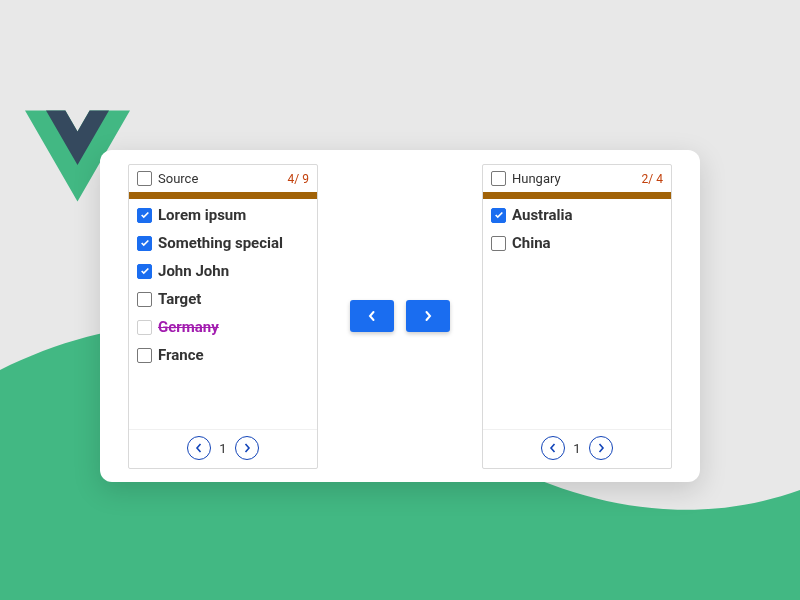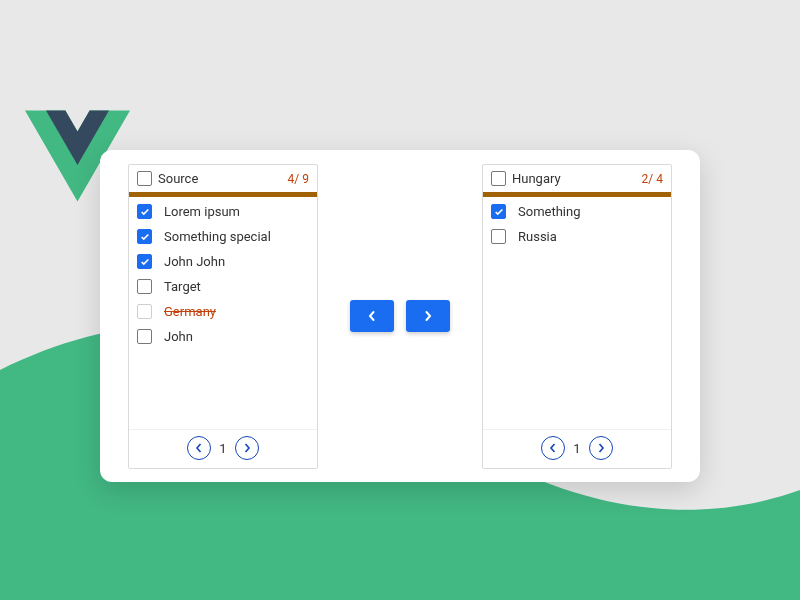--- a/index.html
+++ b/index.html
@@ -16,28 +16,28 @@
     z-index: 2; display: flex; align-items: flex-start; justify-content: space-between;
     padding: 14px 28px;
   }
 
   .panel {
     width: 190px; border: 1px solid #d9d9d9; border-radius: 2px; background: #fff;
     display: flex; flex-direction: column; height: 305px;
   }
   .panel-header {
     display: flex; align-items: center; justify-content: space-between;
-    padding: 6px 8px; border-bottom: 5px solid #a16207; font-size: 13px; color: #333;
+    padding: 6px 8px; border-bottom: 7px solid #a16207; font-size: 13px; color: #333;
   }
   .panel-header .left { display: flex; align-items: center; gap: 6px; }
   .panel-header .count { color: #c2410c; font-size: 12px; }
 
   .list { flex: 1; overflow: hidden; padding: 2px 0; }
-  .item { display: flex; align-items: center; gap: 12px; padding: 5px 8px; font-size: 13px; color: #333; }
-  .item.disabled { color: #c2410c; }
+  .item { display: flex; align-items: center; gap: 6px; padding: 5px 8px; font-size: 15px; color: #333; font-weight: bold; }
+  .item.disabled { color: #a21caf; }
   .item.disabled .label { text-decoration: line-through; }
 
   .chk { width: 15px; height: 15px; border: 1.5px solid #777; border-radius: 2px; display: inline-flex; align-items: center; justify-content: center; flex-shrink: 0; }
   .chk.checked { background: #1a6df0; border-color: #1a6df0; }
   .chk.checked svg { display: block; }
   .chk svg { display: none; width: 10px; height: 10px; }
   .chk.header-chk { border-color: #777; }
   .item.disabled .chk { border-color: #cfcfcf; }
 
   .pager { display: flex; align-items: center; justify-content: center; gap: 8px; padding: 6px 0 8px; border-top: 1px solid #f0f0f0; }
@@ -105,21 +105,21 @@
         <div class="item">
           <span class="chk"></span>
           <span class="label">Target</span>
         </div>
         <div class="item disabled">
           <span class="chk"></span>
           <span class="label">Germany</span>
         </div>
         <div class="item">
           <span class="chk"></span>
-          <span class="label">John</span>
+          <span class="label">France</span>
         </div>
       </div>
     <div class="pager">
       <span class="pg-btn">
         <svg width="8" height="10" viewBox="0 0 8 10">
             <path d="M5.5 1L2 5l3.5 4" stroke="#1244b8" stroke-width="1.6" fill="none"></path>
           </svg>
       </span>
       <span class="pg-num">1</span>
       <span class="pg-btn">
@@ -153,25 +153,25 @@
       </div>
       <span class="count">2/ 4</span>
     </div>
     <div class="list" id="target-list">
         <div class="item">
           <span class="chk checked">
             <svg viewBox="0 0 12 12">
               <path d="M2 6l2.5 2.5L10 3" stroke="#fff" stroke-width="2" fill="none"></path>
             </svg>
           </span>
-          <span class="label">Something</span>
+          <span class="label">Australia</span>
         </div>
         <div class="item">
           <span class="chk"></span>
-          <span class="label">Russia</span>
+          <span class="label">China</span>
         </div>
       </div>
     <div class="pager">
       <span class="pg-btn">
         <svg width="8" height="10" viewBox="0 0 8 10">
             <path d="M5.5 1L2 5l3.5 4" stroke="#1244b8" stroke-width="1.6" fill="none"></path>
           </svg>
       </span>
       <span class="pg-num">1</span>
       <span class="pg-btn">

